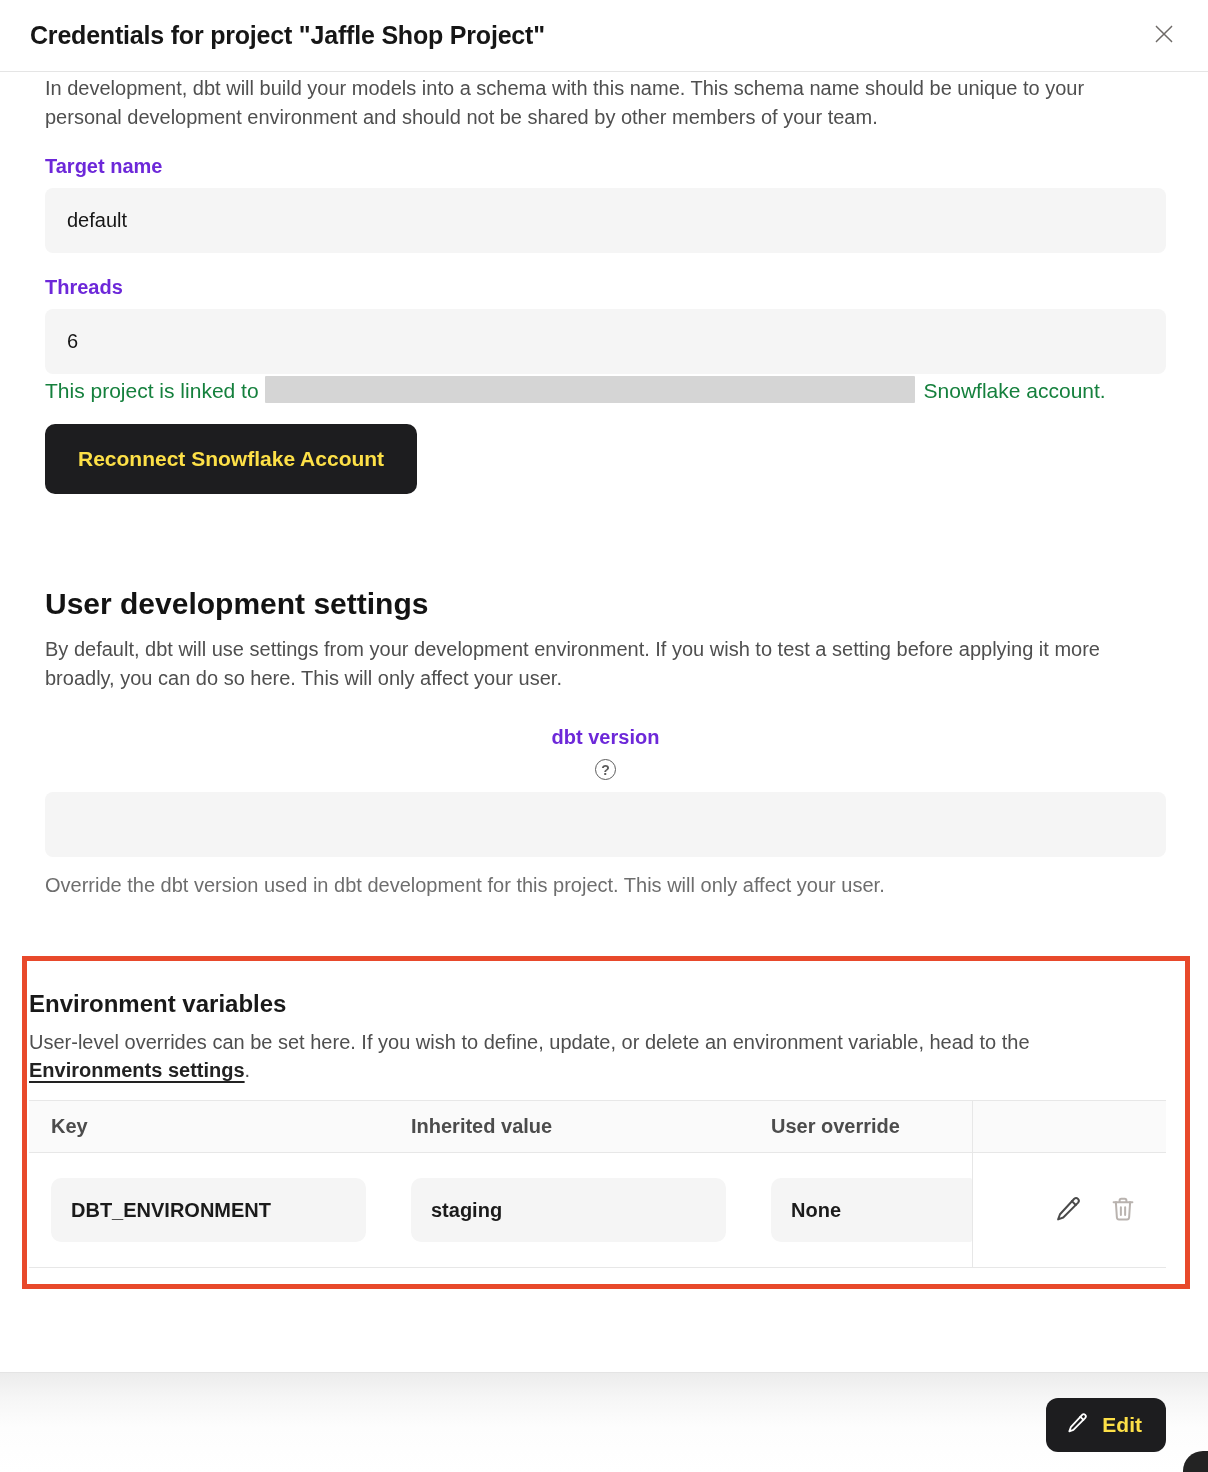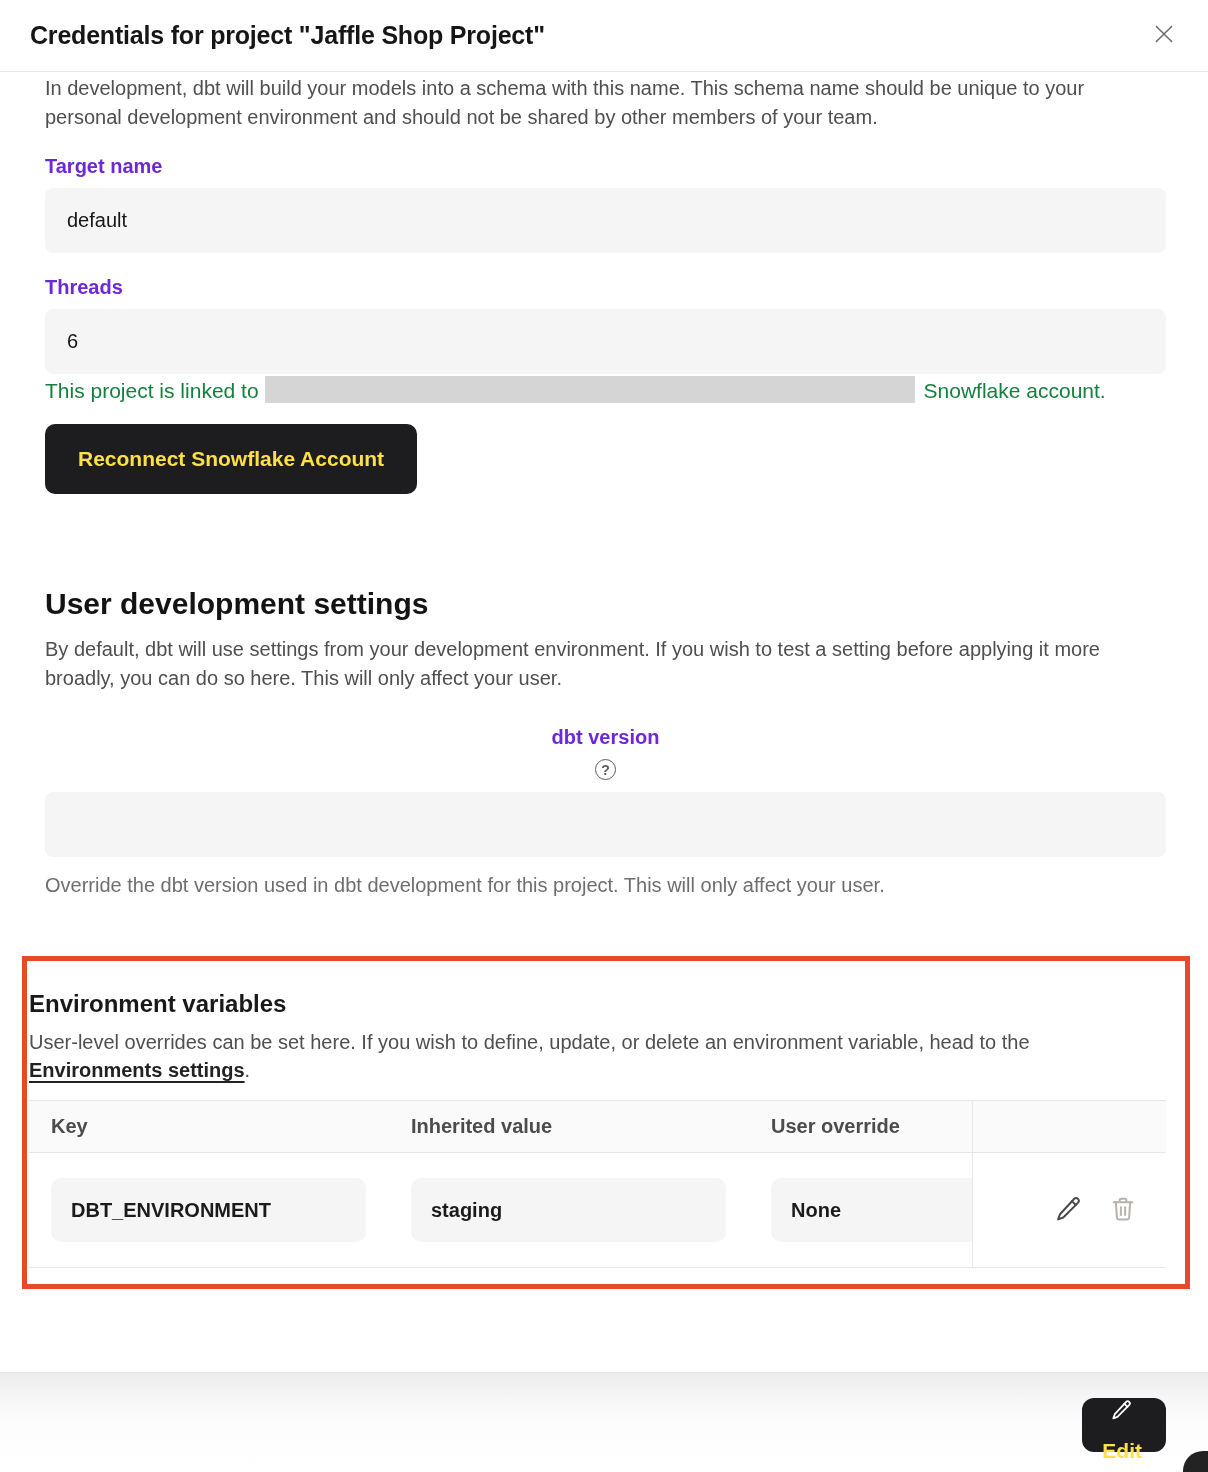--- a/index.html
+++ b/index.html
@@ -62,21 +62,21 @@
   .value-box.clipped { margin-right:0; border-radius:10px 2px 2px 10px; }
   .cell-actions { display:flex; align-items:center; justify-content:center; gap:24px; padding-left:52px; }
   .icon-btn { border:none; background:none; cursor:pointer; display:flex; align-items:center;
     justify-content:center; padding:0; }
 
   
   .modal-footer { position:absolute; left:0; right:0; bottom:0; height:100px;
     border-top:1px solid #e4e4e4;
     background:linear-gradient(180deg,#ececec 0%,#f6f6f6 25%,#fdfdfd 55%,#ffffff 100%); }
   .edit-btn { position:absolute; right:42px; bottom:20px; height:54px; padding:0 24px 0 20px;
-    border-radius:12px; font-size:21px; display:flex; align-items:center; gap:12px;flex-direction:column; }
+    border-radius:12px; font-size:21px; display:flex; align-items:center; gap:12px; }
   .corner-artifact { position:absolute; right:0; bottom:0; width:25px; height:21px;
     background:#232323; border-top-left-radius:20px; }
 </style>
 </head>
 <body>
 
 <div class="modal">
 
   <div class="modal-header">
     <div class="modal-title">Credentials for project "Jaffle Shop Project"</div>

